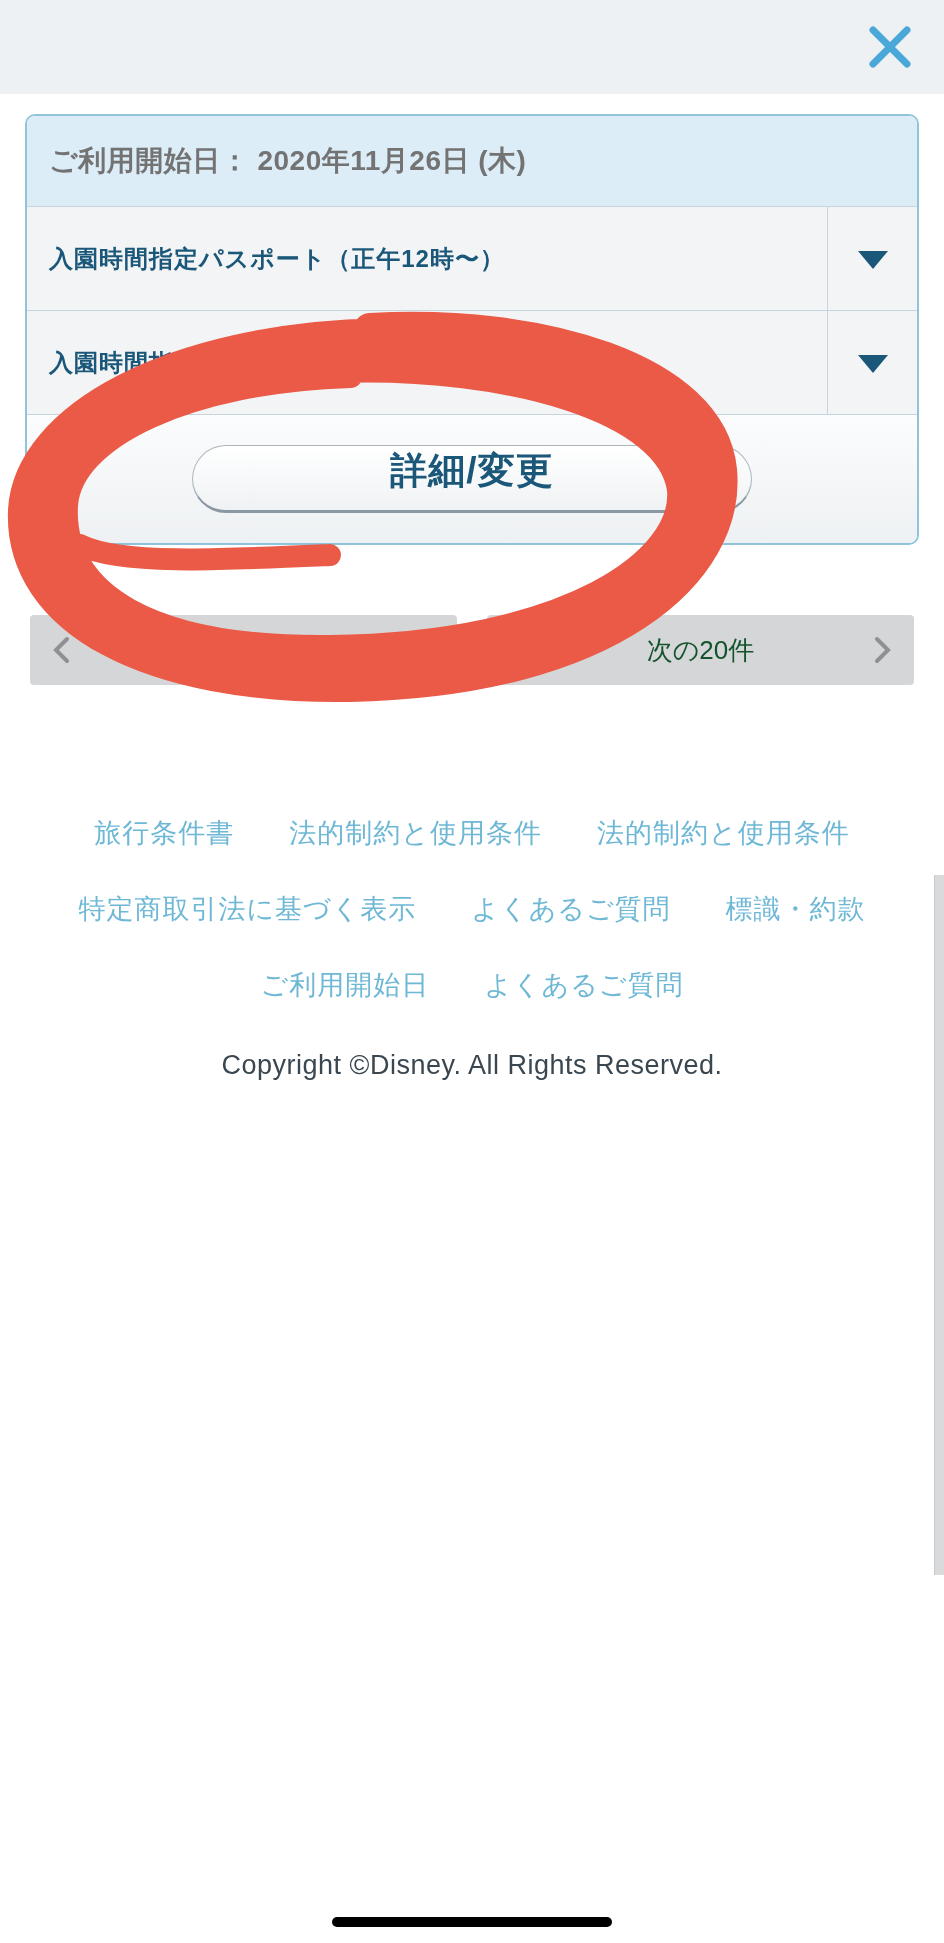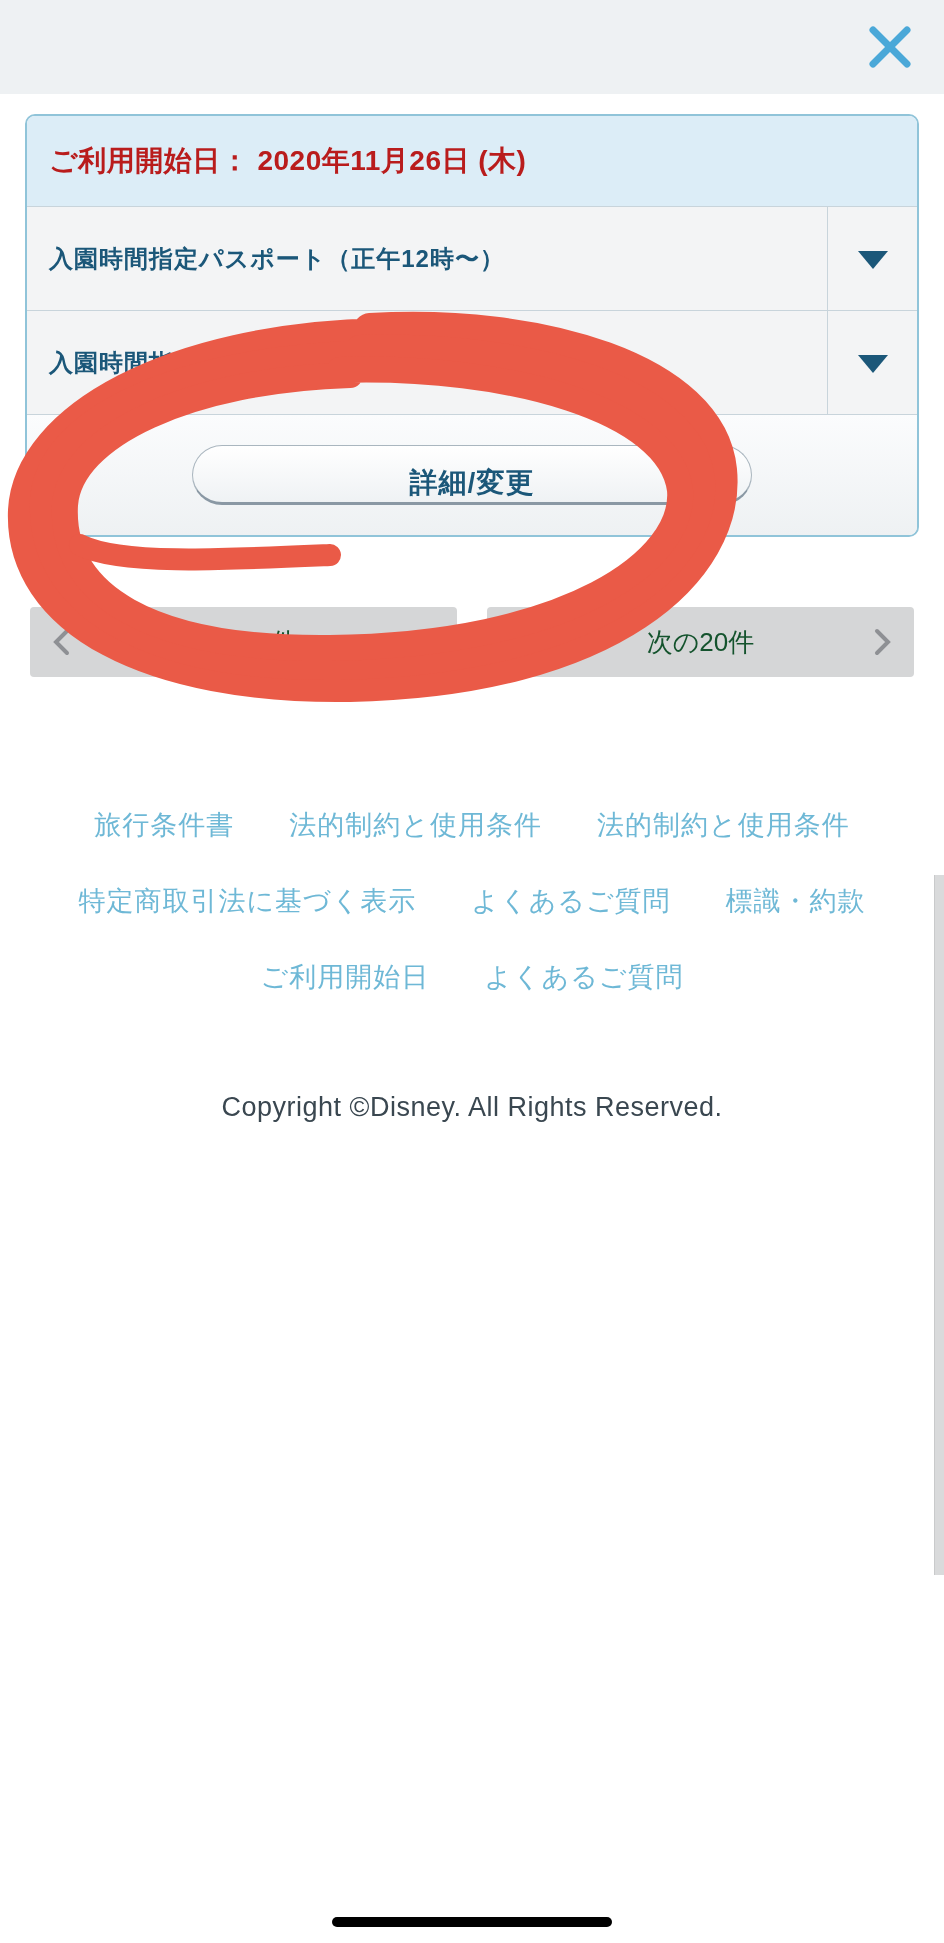--- a/index.html
+++ b/index.html
@@ -35,21 +35,21 @@
       margin: 0 25px;
       border: 2px solid #90c4d9;
       border-radius: 10px;
       overflow: hidden;
     }
     .card-header {
       background: #dcedf7;
       padding: 26px 22px;
       font-size: 28px;
       font-weight: 600;
-      color: #b91c1c;
+      color: #737373;
       letter-spacing: 0.5px;
     }
     .dropdown-row {
       background: #f3f4f5;
       border-top: 1px solid #c8d4db;
       display: flex;
       align-items: stretch;
       height: 104px;
     }
     .dropdown-label {
@@ -72,29 +72,29 @@
     }
     .button-panel {
       background: linear-gradient(#fbfcfd, #eef1f3);
       border-top: 1px solid #c8d4db;
       padding: 30px 60px;
       display: flex;
       justify-content: center;
     }
     .detail-button {
       width: 560px;
-      height: 60px;
+      height: 68px;
       border-radius: 34px;
       background: linear-gradient(#ffffff, #eff2f4);
       border: 1px solid #aab6bf;
       border-bottom: 3px solid #8a98a4;
       display: flex;
-      align-items: flex-end;
-      justify-content: center;
-      font-size: 28px;
+      align-items: flex-start;
+      justify-content: center;
+      font-size: 37px;
       font-weight: 600;
       color: #1b5779;
       cursor: pointer;
       letter-spacing: 1px;
     }
     .pagination {
       display: flex;
       gap: 30px;
       padding: 70px 30px 0 30px;
     }
@@ -127,21 +127,21 @@
       gap: 40px 55px;
       padding: 0 50px;
     }
     .footer-link {
       font-size: 27px;
       color: #6eb8d6;
       letter-spacing: 1px;
       cursor: pointer;
     }
     .copyright {
-      margin-top: 97px;
+      margin-top: 47px;
       text-align: center;
       font-size: 27px;
       color: #3a4750;
       letter-spacing: 0.5px;
     }
     .annotation {
       position: absolute;
       top: 310px;
       left: -10px;
       width: 760px;

